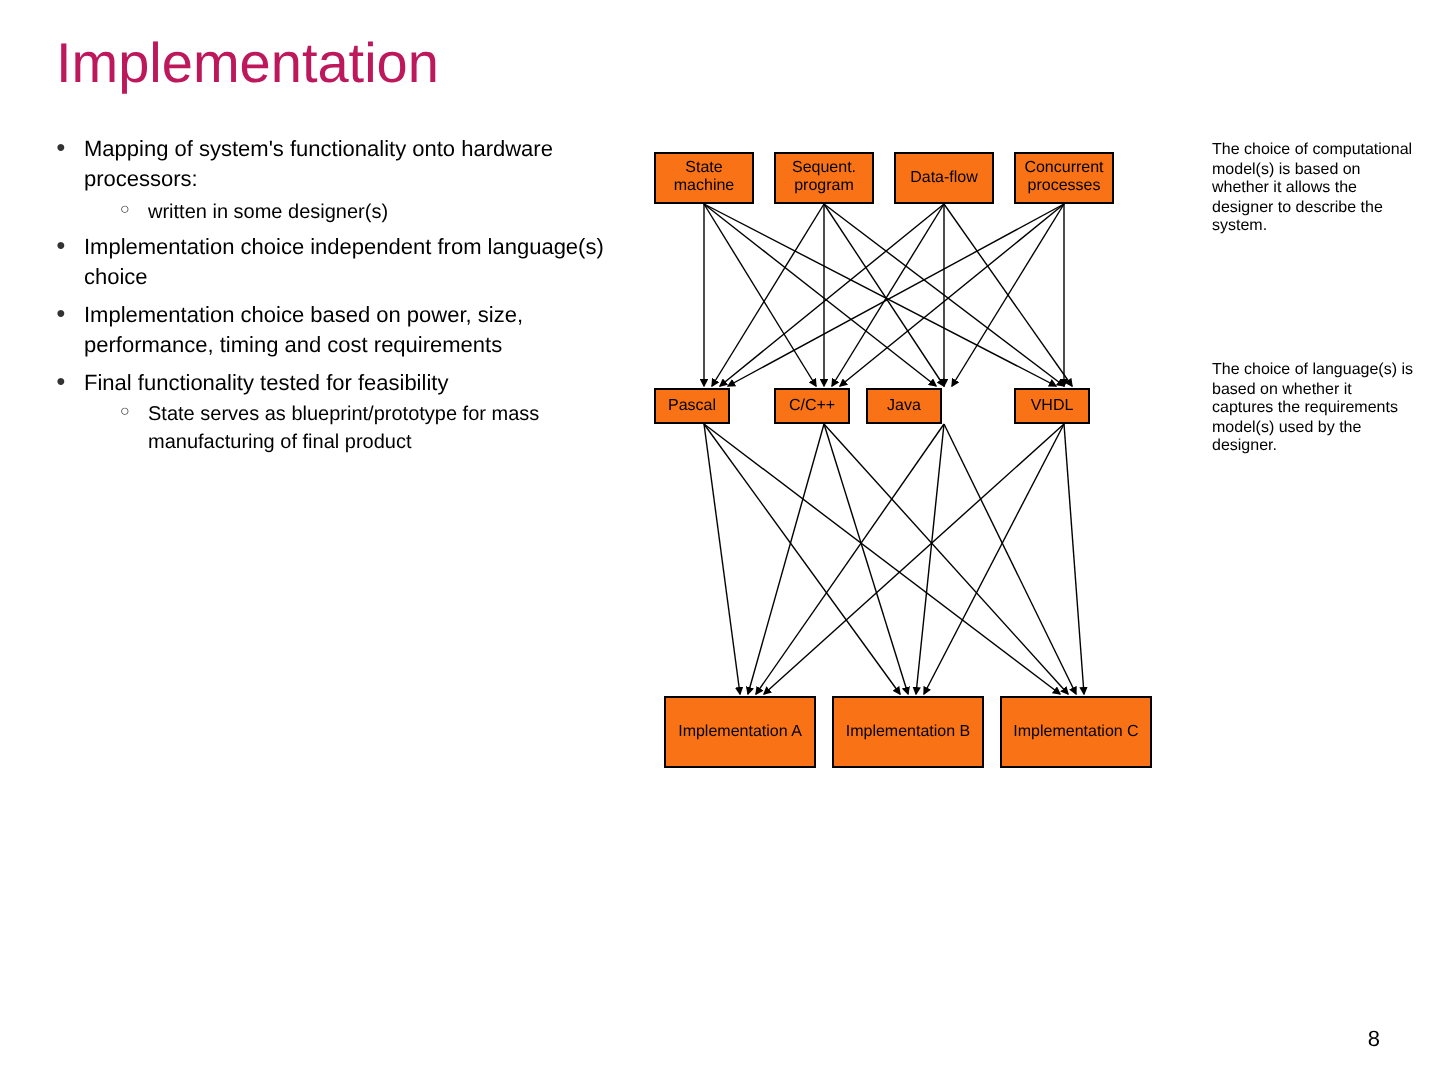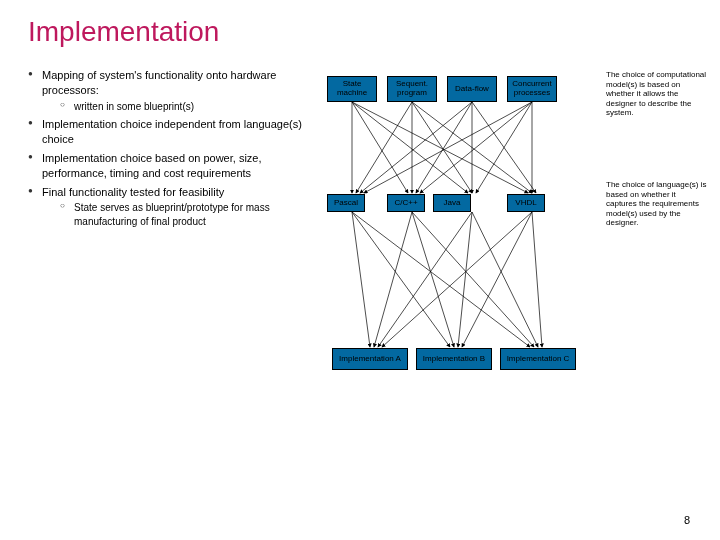--- a/index.html
+++ b/index.html
@@ -9,40 +9,40 @@
   .content { display: flex; gap: 12px; }
   .left { flex: 0 0 280px; font-size: 11px; line-height: 1.35; }
   .right { flex: 1; position: relative; }
   ul.bullets { list-style: none; padding-left: 0; }
   ul.bullets > li { position: relative; padding-left: 14px; margin-bottom: 4px; }
   ul.bullets > li::before { content: "●"; position: absolute; left: 0; top: 1px; font-size: 8px; color: #333; }
   ul.sub { list-style: none; padding-left: 18px; margin-top: 2px; }
   ul.sub > li { position: relative; padding-left: 14px; margin-bottom: 2px; font-size: 10px; }
   ul.sub > li::before { content: "○"; position: absolute; left: 0; top: 0; font-size: 8px; color: #333; }
   .diagram { position: relative; width: 390px; height: 340px; }
-  .box { position: absolute; border: 1px solid #000; background: #0369a1; font-size: 8px; text-align: center; display: flex; align-items: center; justify-content: center; padding: 2px; line-height: 1.1; }
+  .box { position: absolute; border: 1px solid #000; background: #f97316; font-size: 8px; text-align: center; display: flex; align-items: center; justify-content: center; padding: 2px; line-height: 1.1; }
   .row1 .box { top: 8px; width: 50px; height: 26px; }
   .row2 .box { top: 126px; width: 38px; height: 18px; }
-  .row3 .box { top: 280px; width: 76px; height: 22px; }
+  .row3 .box { top: 280px; width: 76px; height: 36px; }
   .caption { position: absolute; right: 2px; width: 102px; font-size: 8px; text-align: left; line-height: 1.2; margin-left: 31px; }
   svg.lines { position: absolute; top: 0; left: 0; width: 390px; height: 340px; pointer-events: none; }
   .page-num { position: absolute; bottom: 14px; right: 30px; font-size: 11px; }
 </style>
 </head>
 <body>
 
 <div class="slide">
   <h1 class="title">Implementation</h1>
   <div class="content">
     <div class="left">
       <ul class="bullets">
         <li>
           <span>Mapping of system's functionality onto hardware processors:</span>
           <ul class="sub">
-            <li>written in some blueprint(s)</li>
+            <li>written in some designer(s)</li>
           </ul>
         </li>
         <li>
           <span>Implementation choice independent from language(s) choice</span>
         </li>
         <li>
           <span>Implementation choice based on power, size, performance, timing and cost requirements</span>
         </li>
         <li>
           <span>Final functionality tested for feasibility</span>

